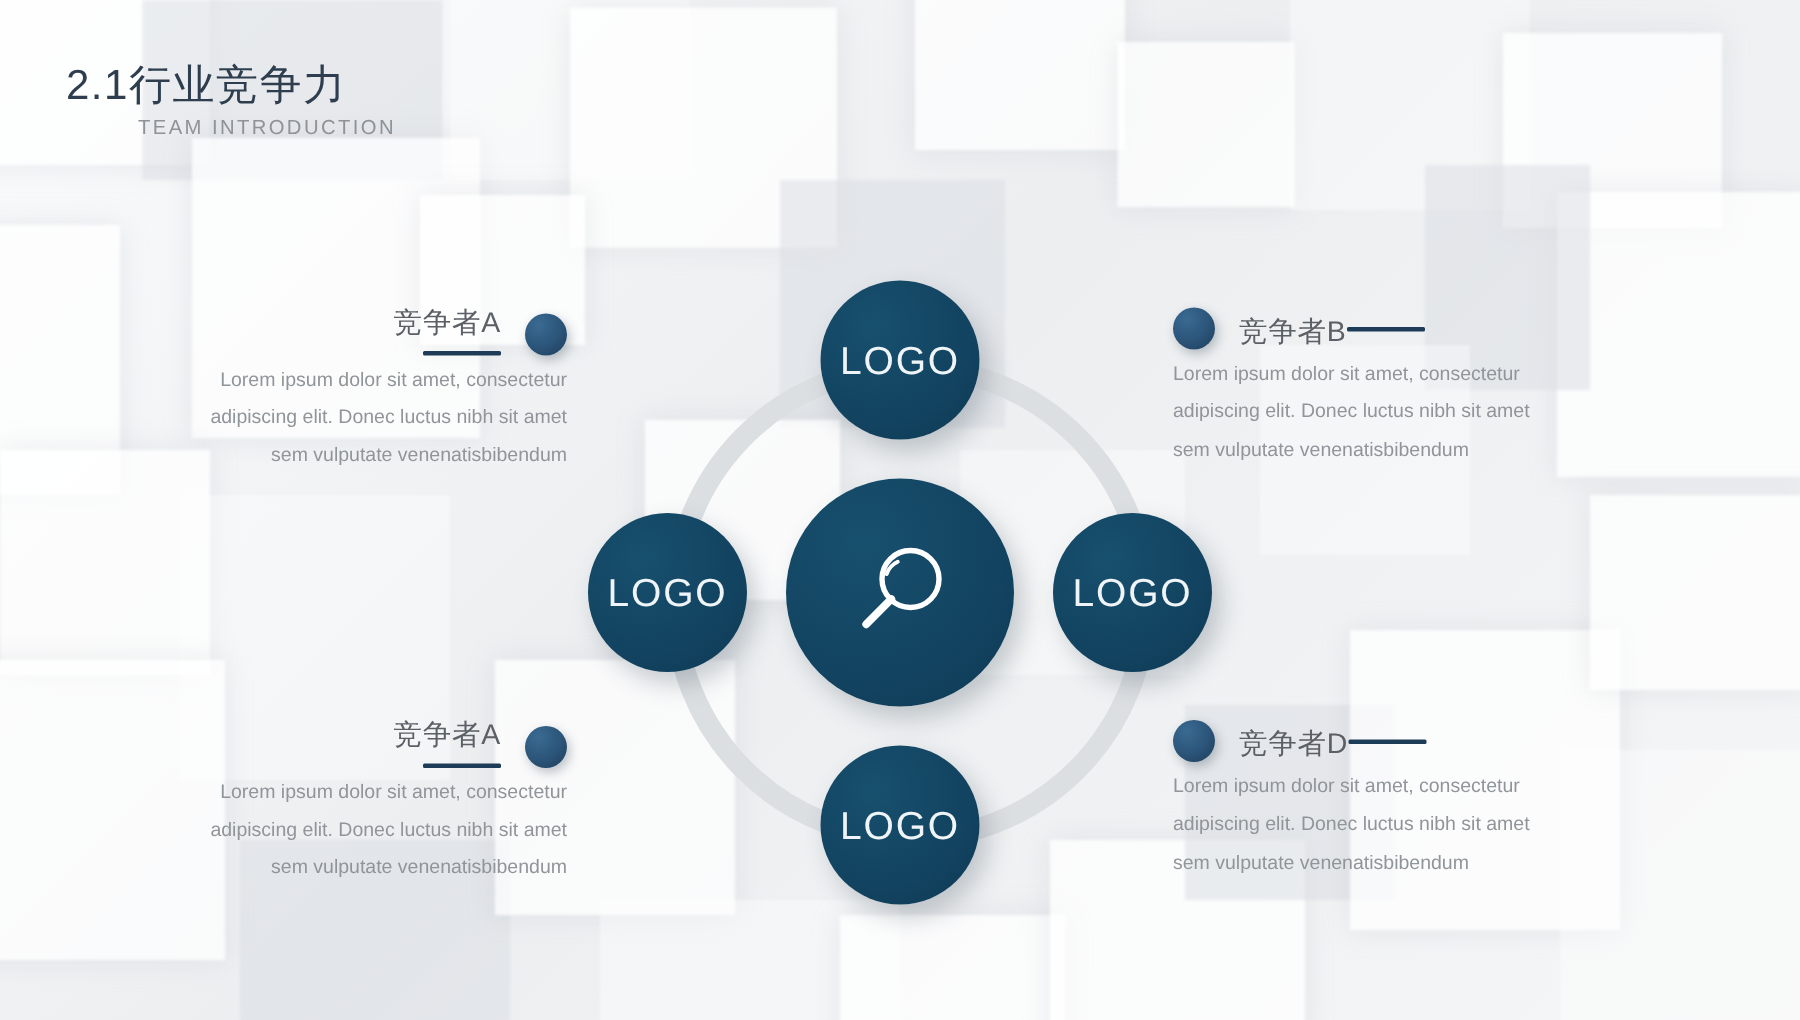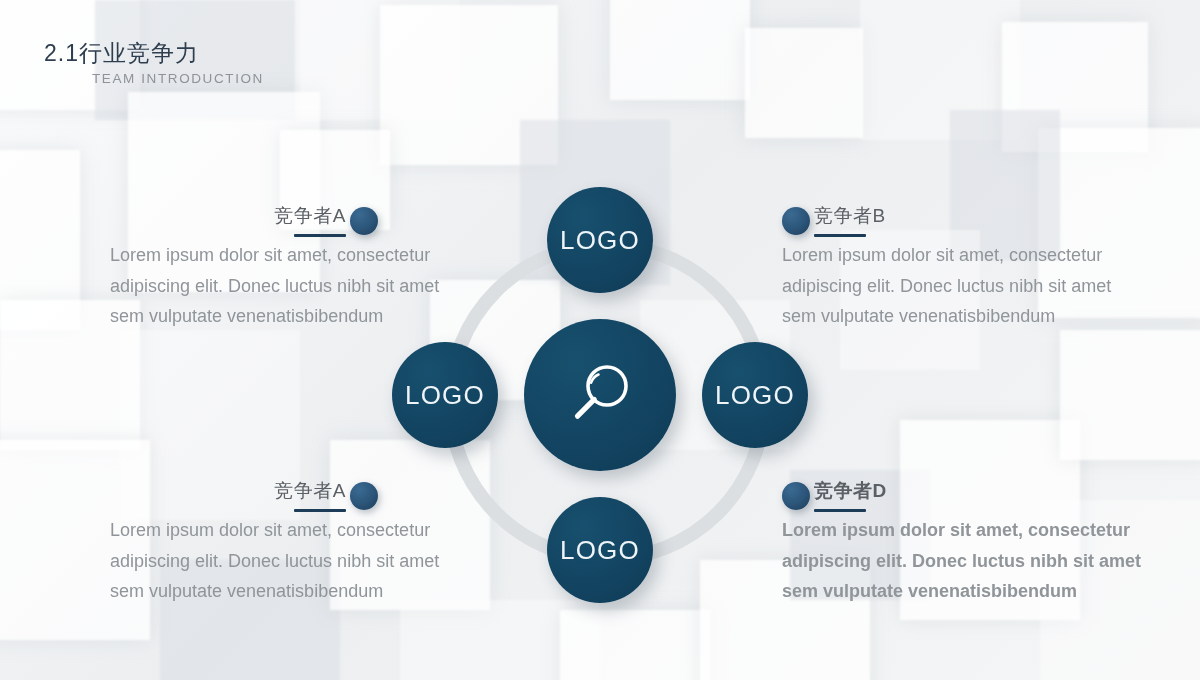--- a/index.html
+++ b/index.html
@@ -22,21 +22,21 @@
     background:rgba(255,255,255,.72);
     box-shadow:0 0 18px rgba(170,176,182,.22);
   }
   .bgsq.dark{background:rgba(219,223,227,.55);box-shadow:none;}
   .bgsq.faint{background:rgba(255,255,255,.40);box-shadow:none;}
   .bgblur{filter:blur(1.2px);}
 
   
   .header{position:absolute;left:44px;top:40px;}
   .title{
-    font-size:23px;color:#2e3e4e;letter-spacing:1px;
+    font-size:28px;color:#2e3e4e;letter-spacing:1px;
     font-weight:400;line-height:1.18;white-space:nowrap;
   }
   .subtitle{
     font-size:13.5px;color:#8d9399;letter-spacing:1.6px;
     margin-top:4px;white-space:nowrap;margin-left:48px;
   }
 
   
   .diagram{position:absolute;left:600px;top:395px;}
   .ring{
@@ -55,52 +55,52 @@
   .c-center{width:152px;height:152px;left:-76px;top:-76px;z-index:5;}
   .c-node{width:106px;height:106px;font-size:26px;letter-spacing:1.2px;z-index:4;font-weight:400;}
   .c-top{left:-53px;top:-208px;}
   .c-right{left:102px;top:-53px;}
   .c-bottom{left:-53px;top:102px;}
   .c-left{left:-208px;top:-53px;}
   .mag{display:block;}
 
   
   .comp{position:absolute;width:268px;}
-  .comp-head{display:flex;align-items:center;gap:4px;}
+  .comp-head{display:flex;align-items:flex-end;gap:16px;}
   .comp-name{
     font-size:19px;color:#5b6066;letter-spacing:.5px;
     white-space:nowrap;line-height:1.15;
   }
   .rule{height:3px;width:52px;background:#1d3c57;margin-top:7px;border-radius:1px;}
   .dot{
     width:28px;height:28px;border-radius:50%;flex:0 0 28px;
     background:radial-gradient(circle at 33% 27%,#3a6a92 0%,#2b5478 55%,#1b3category 100%);
     background:radial-gradient(circle at 33% 27%,#3a6a92 0%,#2b5478 55%,#1c3c59 100%);
     box-shadow:2px 3px 7px rgba(70,85,100,.35);
   }
   .comp-body{margin-top:9px;}
   .comp-body p{
-    margin:0 0 11px 0;font-size:18px;color:#90959a;
+    margin:0 0 11px 0;font-size:13px;color:#90959a;
     line-height:1.1;white-space:nowrap;
   }
   .comp-body p:last-child{margin-bottom:0;}
 
   
   .comp.right-al{text-align:right;}
   .comp.right-al .comp-head{justify-content:flex-end;}
   .comp.right-al .head-stack{display:flex;flex-direction:column;align-items:flex-end;}
   
   .comp.left-al{text-align:left;}
   .comp.left-al .comp-head{justify-content:flex-start;}
-  .comp.left-al .head-stack{display:flex;flex-direction:column;align-items:flex-start;}
+  .comp.left-al .head-stack{display:flex;flex-direction:row;align-items:flex-start;}
 
   .pos-a{left:110px;top:205px;}
   .pos-c{left:110px;top:480px;}
   .pos-b{left:782px;top:205px;}
-  .pos-d{left:782px;top:480px;font-weight:bold;}
+  .pos-d{left:782px;top:480px;}
 </style>
 </head>
 <body>
 
 <div id="slide">
 
   <div>
     <div class="bgsq bgblur" style="left:-30px;top:-40px;width:170px;height:150px;"></div>
     <div class="bgsq dark bgblur" style="left:95px;top:0px;width:200px;height:120px;"></div>
     <div class="bgsq bgblur" style="left:128px;top:92px;width:192px;height:200px;"></div>

